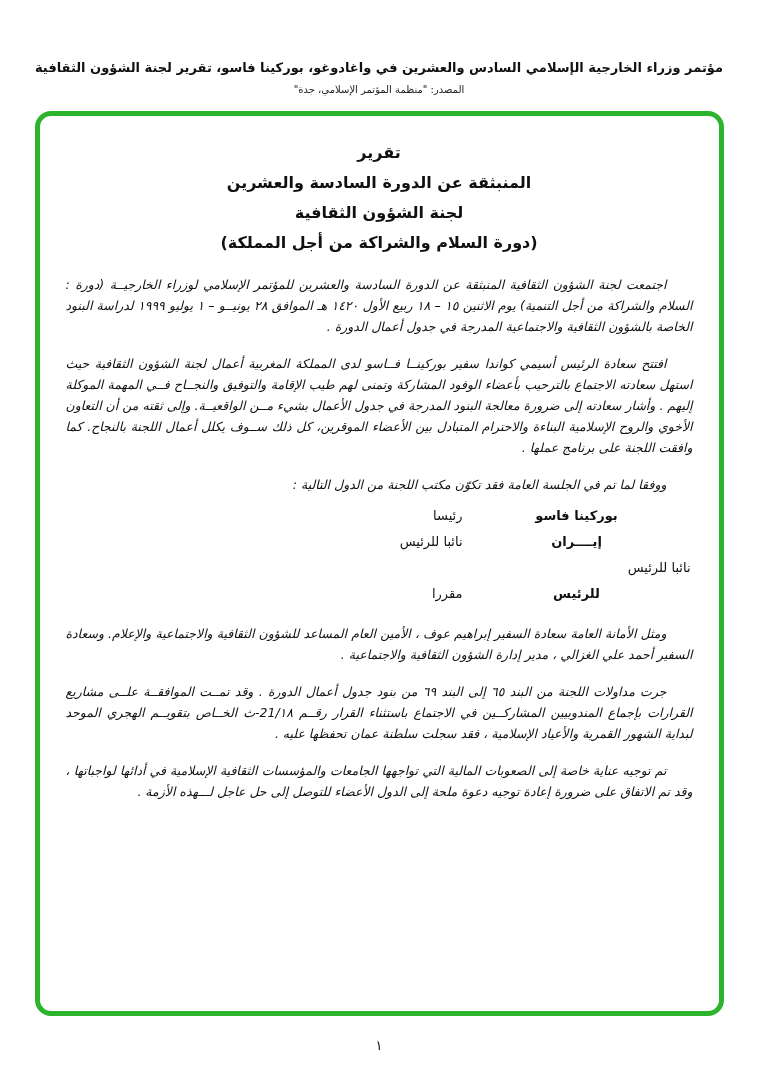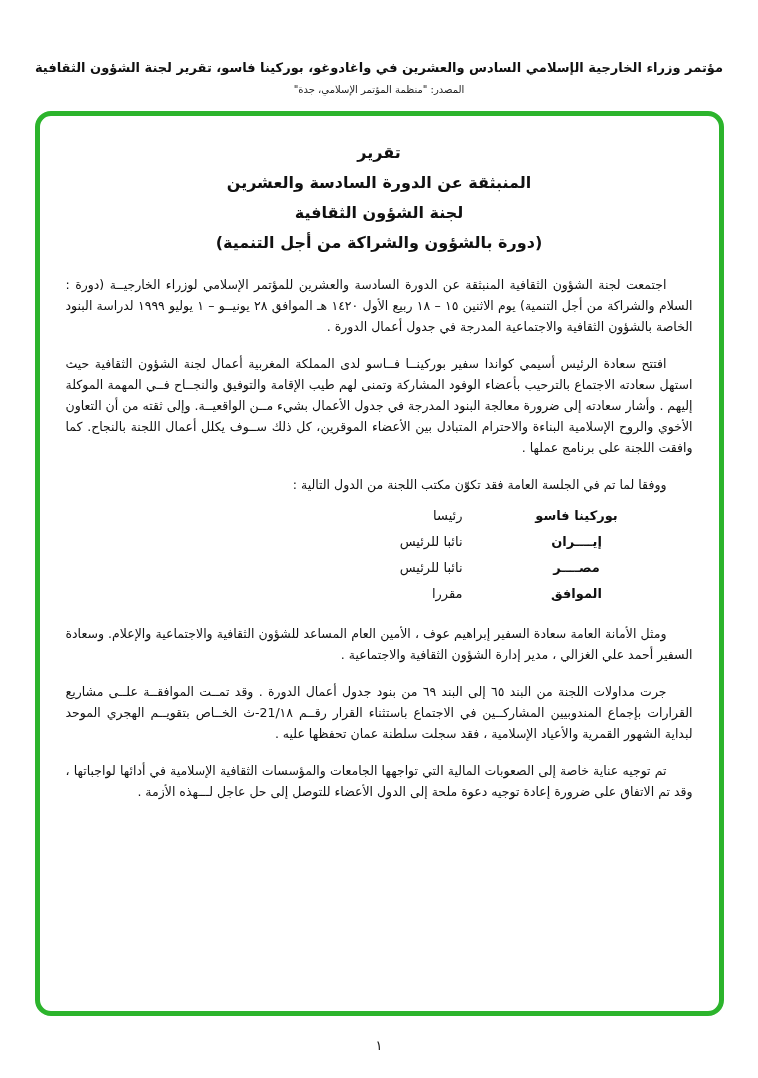--- a/index.html
+++ b/index.html
@@ -52,20 +52,21 @@
   .title-line {
     font-size: 16px;
     line-height: 30px;
   }
   .body-text p {
     font-size: 12.5px;
     line-height: 21px;
     text-align: justify;
     text-indent: 26px;
     margin: 16px 0 0 0;
+    font-style: italic;
   }
   .committee {
     margin: 8px 0 0 0;
     padding-right: 2px;
   }
   .committee-row {
     display: flex;
     align-items: baseline;
     font-size: 13px;
     line-height: 26px;
@@ -98,43 +99,42 @@
     <div class="line1">مؤتمر وزراء الخارجية الإسلامي السادس والعشرين في واغادوغو، بوركينا فاسو، تقرير لجنة الشؤون الثقافية</div>
     <div class="line2">المصدر:  "منظمة المؤتمر الإسلامي، جدة"</div>
   </div>
 
   <div class="frame">
 
     <div class="titles">
       <div class="title-line">تقرير</div>
       <div class="title-line">المنبثقة عن الدورة السادسة والعشرين</div>
       <div class="title-line">لجنة الشؤون الثقافية</div>
-      <div class="title-line">(دورة بالشؤون والشراكة من أجل التنمية)</div>
+      <div class="title-line">(دورة السلام والشراكة من أجل المملكة)</div>
     </div>
 
     <div class="body-text">
       <p>اجتمعت لجنة الشؤون الثقافية المنبثقة عن الدورة السادسة والعشرين للمؤتمر الإسلامي لوزراء الخارجيــة (دورة : السلام والشراكة من أجل التنمية) يوم الاثنين ١٥ – ١٨ ربيع الأول ١٤٢٠ هـ الموافق ٢٨ يونيــو – ١ يوليو ١٩٩٩ لدراسة البنود الخاصة بالشؤون الثقافية والاجتماعية المدرجة في جدول أعمال الدورة .</p>
       <p>افتتح سعادة الرئيس أسيمي كواندا سفير بوركينــا فــاسو لدى المملكة المغربية أعمال لجنة الشؤون الثقافية حيث استهل سعادته الاجتماع بالترحيب بأعضاء الوفود المشاركة وتمنى لهم طيب الإقامة والتوفيق والنجــاح فــي المهمة الموكلة إليهم . وأشار سعادته إلى ضرورة معالجة البنود المدرجة في جدول الأعمال بشيء مــن الواقعيــة. وإلى ثقته من أن التعاون الأخوي والروح الإسلامية البناءة والاحترام المتبادل بين الأعضاء الموقرين، كل ذلك ســوف يكلل أعمال اللجنة بالنجاح. كما وافقت اللجنة على برنامج عملها .</p>
       <p>ووفقا لما تم في الجلسة العامة فقد تكوّن مكتب اللجنة من الدول التالية :</p>
 
       <div class="committee">
         <div class="committee-row">
           <span class="country">بوركينا فاسو</span>
           <span class="role">رئيسا</span>
         </div>
         <div class="committee-row">
           <span class="country">إيــــران</span>
           <span class="role">نائبا للرئيس</span>
         </div>
         <div class="committee-row">
-          <span class="country">مصــــر</span>
           <span class="role">نائبا للرئيس</span>
         </div>
         <div class="committee-row">
-          <span class="country">الموافق</span>
+          <span class="country">للرئيس</span>
           <span class="role">مقررا</span>
         </div>
       </div>
 
       <p>ومثل الأمانة العامة سعادة السفير إبراهيم عوف ، الأمين العام المساعد للشؤون الثقافية والاجتماعية والإعلام. وسعادة السفير أحمد علي الغزالي ، مدير إدارة الشؤون الثقافية والاجتماعية .</p>
       <p>جرت مداولات اللجنة من البند ٦٥ إلى البند ٦٩ من بنود جدول أعمال الدورة . وقد تمــت الموافقــة علــى مشاريع القرارات بإجماع المندوبيين المشاركــين في الاجتماع باستثناء القرار رقــم 21/١٨-ث الخــاص بتقويــم الهجري الموحد لبداية الشهور القمرية والأعياد الإسلامية ، فقد سجلت سلطنة عمان تحفظها عليه .</p>
       <p>تم توجيه عناية خاصة إلى الصعوبات المالية التي تواجهها الجامعات والمؤسسات الثقافية الإسلامية في أدائها لواجباتها ، وقد تم الاتفاق على ضرورة إعادة توجيه دعوة ملحة إلى الدول الأعضاء للتوصل إلى حل عاجل لـــهذه الأزمة .</p>
     </div>
 
   </div>

